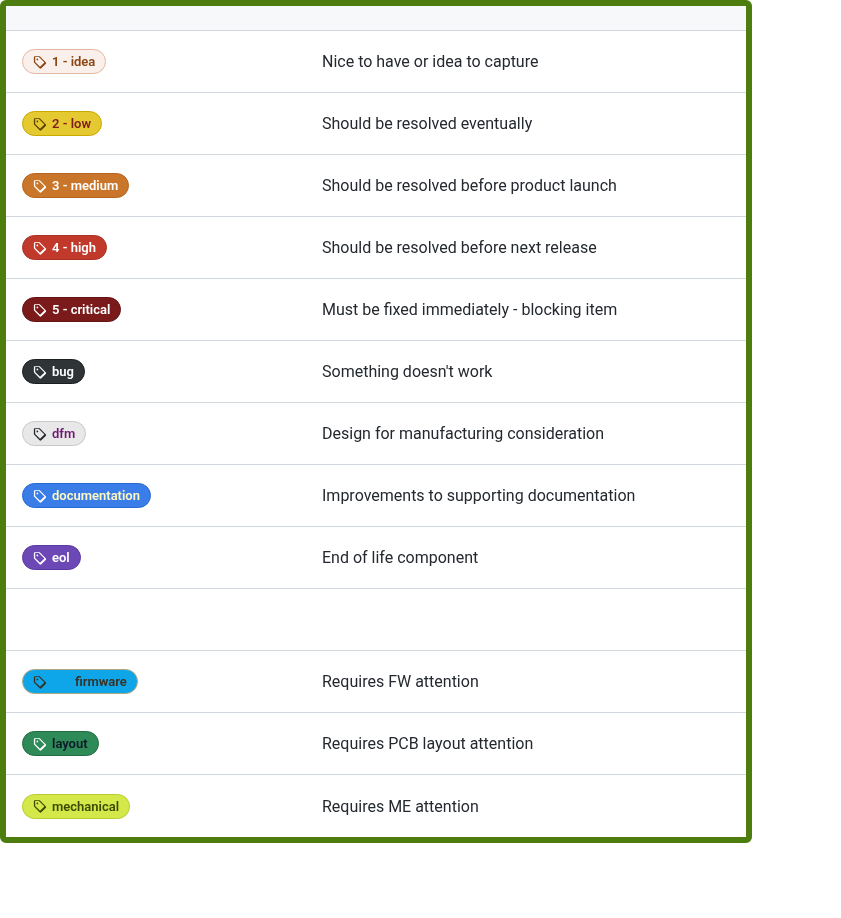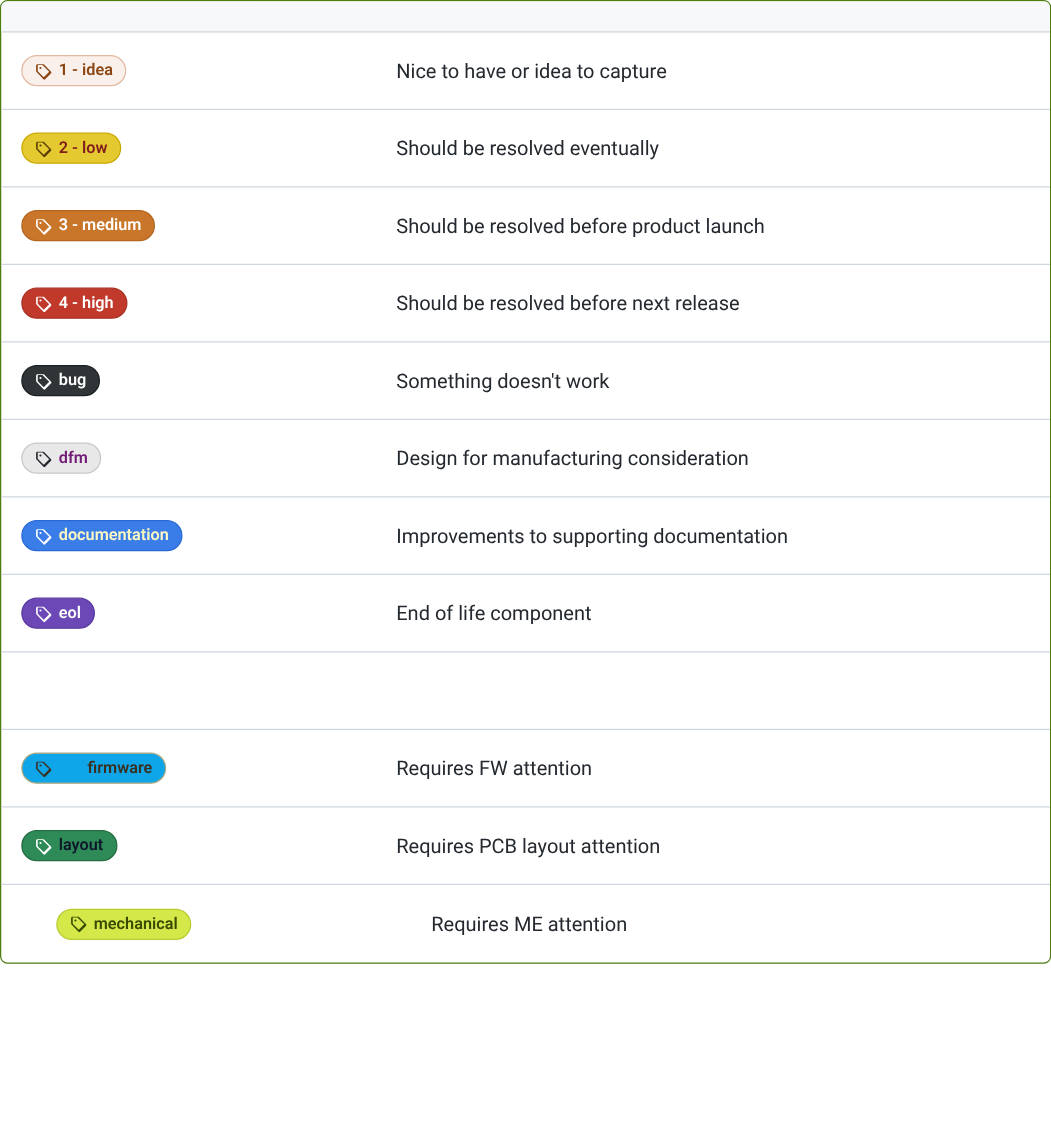--- a/index.html
+++ b/index.html
@@ -9,22 +9,22 @@
     }
 
     body {
       font-family: -apple-system, BlinkMacSystemFont, 'Segoe UI', Roboto, sans-serif;
       background: #fff;
       width: 841px;
       min-height: 918px;
     }
 
     .page-container {
-      width: 841px;
-      border: 1px solid #4d7c0f;
+      width: 752px;
+      border: 6px solid #4d7c0f;
       border-radius: 6px;
       overflow: hidden;
       background: #fff;
     }
 
     .header {
       background: #f6f8fa;
       padding: 12px 16px;
       border-bottom: 1px solid #d0d7de;
     }
@@ -38,21 +38,20 @@
     .label-row {
       display: flex;
       align-items: center;
       padding: 16px 16px;
       border-bottom: 1px solid #d0d7de;
       min-height: 62px;
     }
 
     .label-row:last-child {
       border-bottom: none;
-      margin-left: 28px;
     }
 
     .label-cell {
       width: 300px;
       flex-shrink: 0;
     }
 
     .description-cell {
       flex: 1;
       font-size: 16px;
@@ -117,20 +116,29 @@
       <div class="label-row">
         <div class="label-cell"><span class="label-badge" style="background-color: rgb(192, 57, 43); color: rgb(255, 255, 255); border: 1px solid rgb(169, 50, 38);">
             <span class="label-icon" style="color: rgb(255, 255, 255);"><svg width="14" height="14" viewBox="0 0 16 16" fill="currentColor" xmlns="http://www.w3.org/2000/svg">
     <path d="M1 7.775V2.75C1 2.06 1.56 1.5 2.25 1.5h5.025c.374 0 .733.149.997.413l6.25 6.25a1.406 1.406 0 0 1 0 1.989l-5.025 5.026a1.406 1.406 0 0 1-1.99 0L1.413 8.772A1.406 1.406 0 0 1 1 7.775Zm1.5.195 5.5 5.5 5.025-5.026-6.25-6.25H2.5v5.025ZM4 5a1 1 0 1 1 2 0 1 1 0 0 1-2 0Z"></path>
   </svg></span>
             <span>4 - high</span>
           </span></div>
         <div class="description-cell">Should be resolved before next release</div>
       </div>
       <div class="label-row">
+        <div class="label-cell"><span class="label-badge" style="background-color: rgb(123, 26, 26); color: rgb(255, 255, 255); border: 1px solid rgb(99, 21, 21);">
+            <span class="label-icon" style="color: rgb(255, 255, 255);"><svg width="14" height="14" viewBox="0 0 16 16" fill="currentColor" xmlns="http://www.w3.org/2000/svg">
+    <path d="M1 7.775V2.75C1 2.06 1.56 1.5 2.25 1.5h5.025c.374 0 .733.149.997.413l6.25 6.25a1.406 1.406 0 0 1 0 1.989l-5.025 5.026a1.406 1.406 0 0 1-1.99 0L1.413 8.772A1.406 1.406 0 0 1 1 7.775Zm1.5.195 5.5 5.5 5.025-5.026-6.25-6.25H2.5v5.025ZM4 5a1 1 0 1 1 2 0 1 1 0 0 1-2 0Z"></path>
+  </svg></span>
+            <span>5 - critical</span>
+          </span></div>
+        <div class="description-cell">Must be fixed immediately - blocking item</div>
+      </div>
+      <div class="label-row">
         <div class="label-cell"><span class="label-badge" style="background-color: rgb(47, 52, 55); color: rgb(255, 255, 255); border: 1px solid rgb(26, 31, 34);">
             <span class="label-icon" style="color: rgb(255, 255, 255);"><svg width="14" height="14" viewBox="0 0 16 16" fill="currentColor" xmlns="http://www.w3.org/2000/svg">
     <path d="M1 7.775V2.75C1 2.06 1.56 1.5 2.25 1.5h5.025c.374 0 .733.149.997.413l6.25 6.25a1.406 1.406 0 0 1 0 1.989l-5.025 5.026a1.406 1.406 0 0 1-1.99 0L1.413 8.772A1.406 1.406 0 0 1 1 7.775Zm1.5.195 5.5 5.5 5.025-5.026-6.25-6.25H2.5v5.025ZM4 5a1 1 0 1 1 2 0 1 1 0 0 1-2 0Z"></path>
   </svg></span>
             <span>bug</span>
           </span></div>
         <div class="description-cell">Something doesn't work</div>
       </div>
       <div class="label-row">
         <div class="label-cell"><span class="label-badge" style="background-color: rgb(232, 232, 232); color: #701a75; border: 1px solid rgb(200, 200, 200);">

